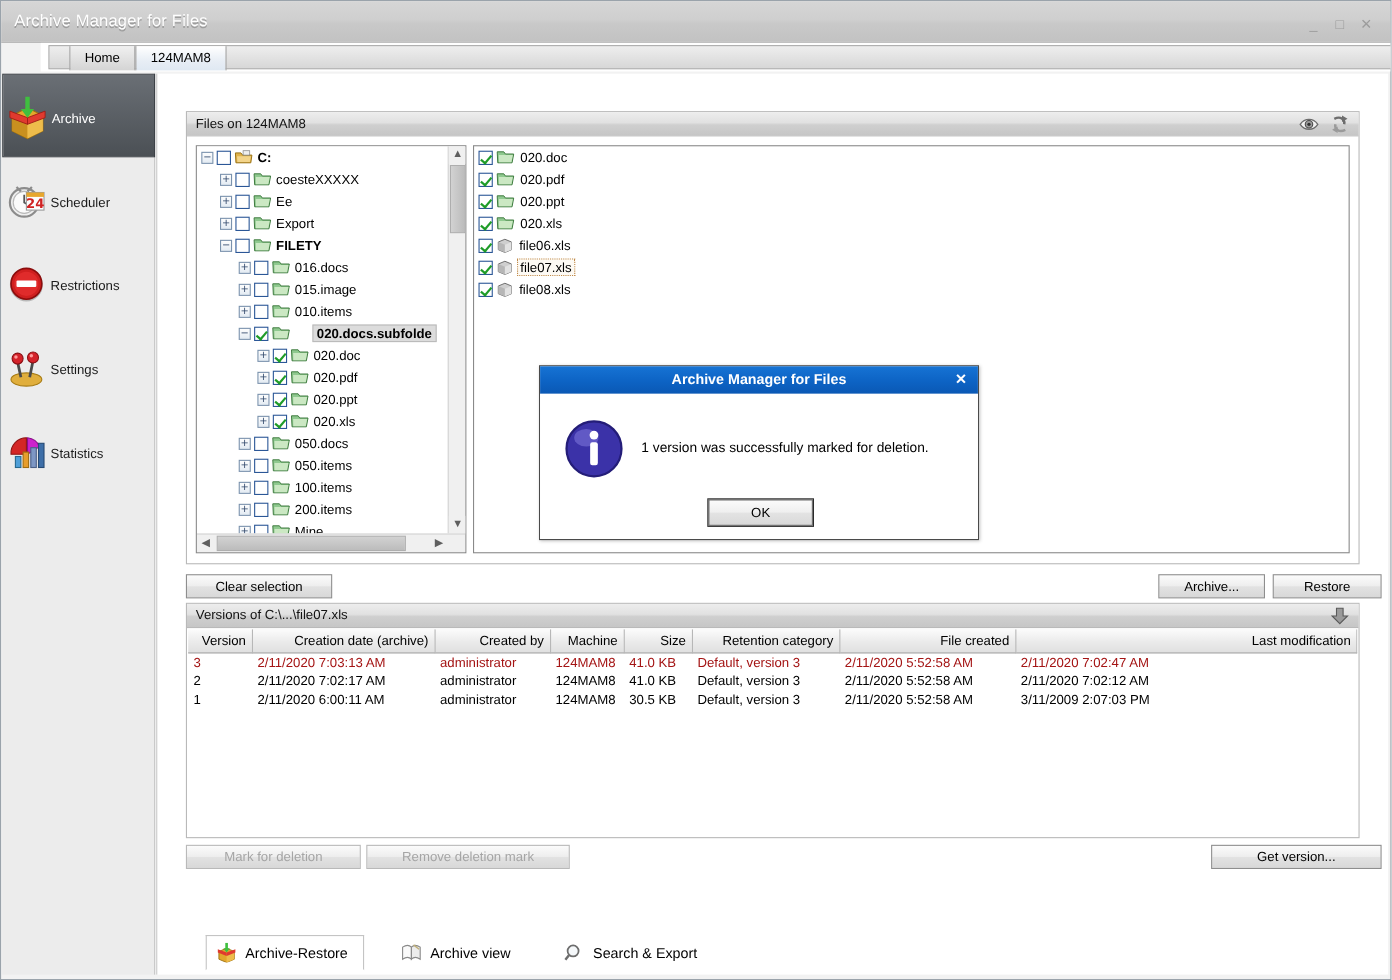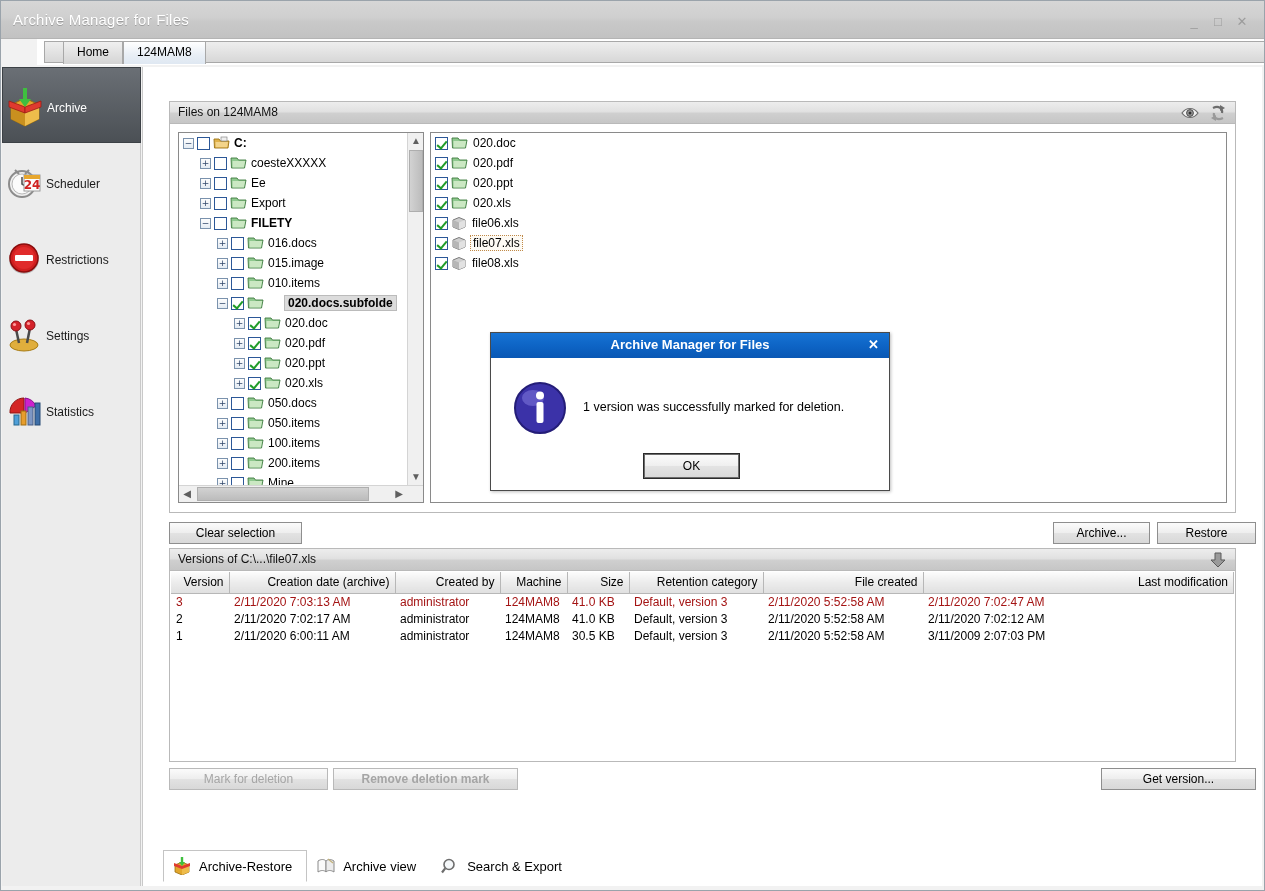--- a/index.html
+++ b/index.html
@@ -226,21 +226,21 @@
     text-align: center; line-height: 20px;
     cursor: default; user-select: none;
     font-family: "Liberation Sans", sans-serif;
   }
   .btn.disabled { color: #a5a5a5; border-color: #b9b9b9; }
 
   #btn-clear { left: 26px; top: 455px; width: 133px; }
   #btn-archive { right: 112px; top: 455px; width: 97px; }
   #btn-restore { right: 6px; top: 455px; width: 99px; }
   #btn-mark { left: 26px; top: 701px; width: 159px; }
-  #btn-unmark { left: 190px; top: 701px; width: 185px; font-weight: bold; }
+  #btn-unmark { left: 190px; top: 701px; width: 185px; }
   #btn-getversion { right: 6px; top: 701px; width: 155px; }
 
   
   #versions-panel { left: 26px; top: 481px; width: 1067px; height: 214px; }
   #ver-dl {
     position: absolute; right: 6px; top: 2px; width: 22px; height: 18px;
     cursor: default;
   }
   #vtable {
     position: absolute; left: 1px; top: 23px; right: 1px; bottom: 1px;
@@ -264,20 +264,21 @@
   
   #bottom-tabs {
     position: absolute; left: 20px; bottom: 4px; height: 32px;
     display: flex; align-items: stretch;
   }
   .btab {
     display: flex; align-items: center; gap: 7px;
     padding: 0 14px 0 8px;
     font-size: 13px; color: #000; cursor: default; user-select: none;
     border: 1px solid transparent;
+    margin-left: 24px;
   }
   .btab.active {
     background: #ffffff;
     border: 1px solid #c4c4c4; border-bottom-color: #ffffff;
   }
   .btab .bticon { width: 20px; height: 18px; }
 
   
   #dlg {
     position: absolute; left: 347px; top: 265px; width: 400px; height: 159px;

